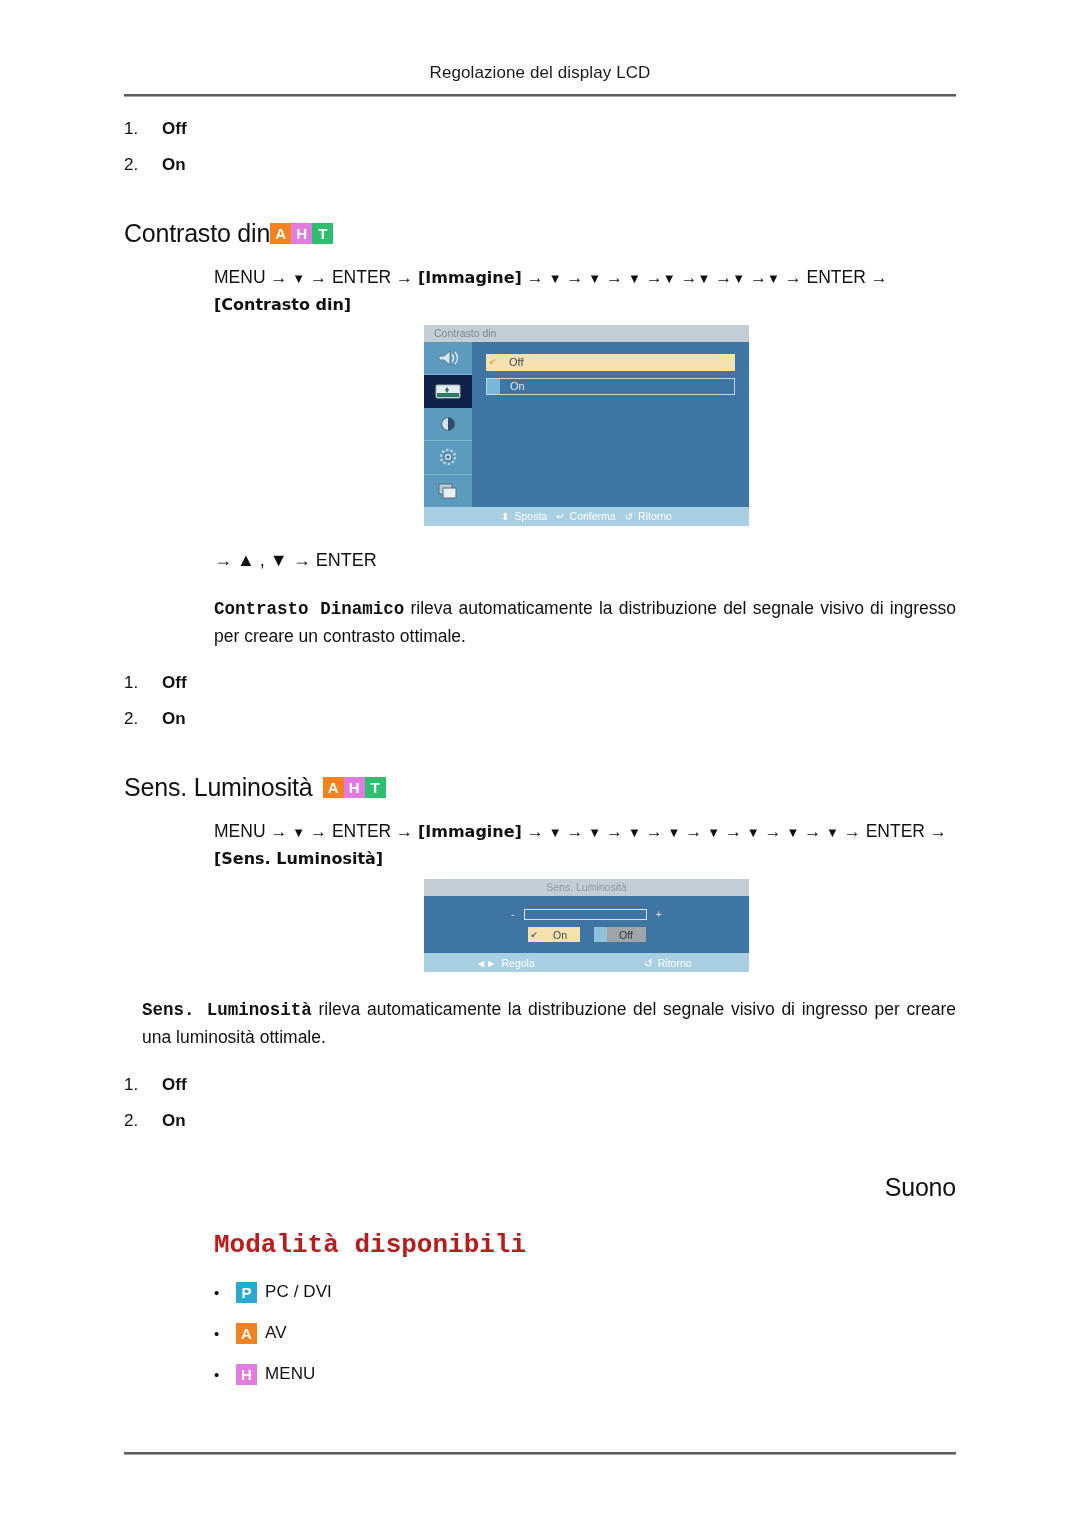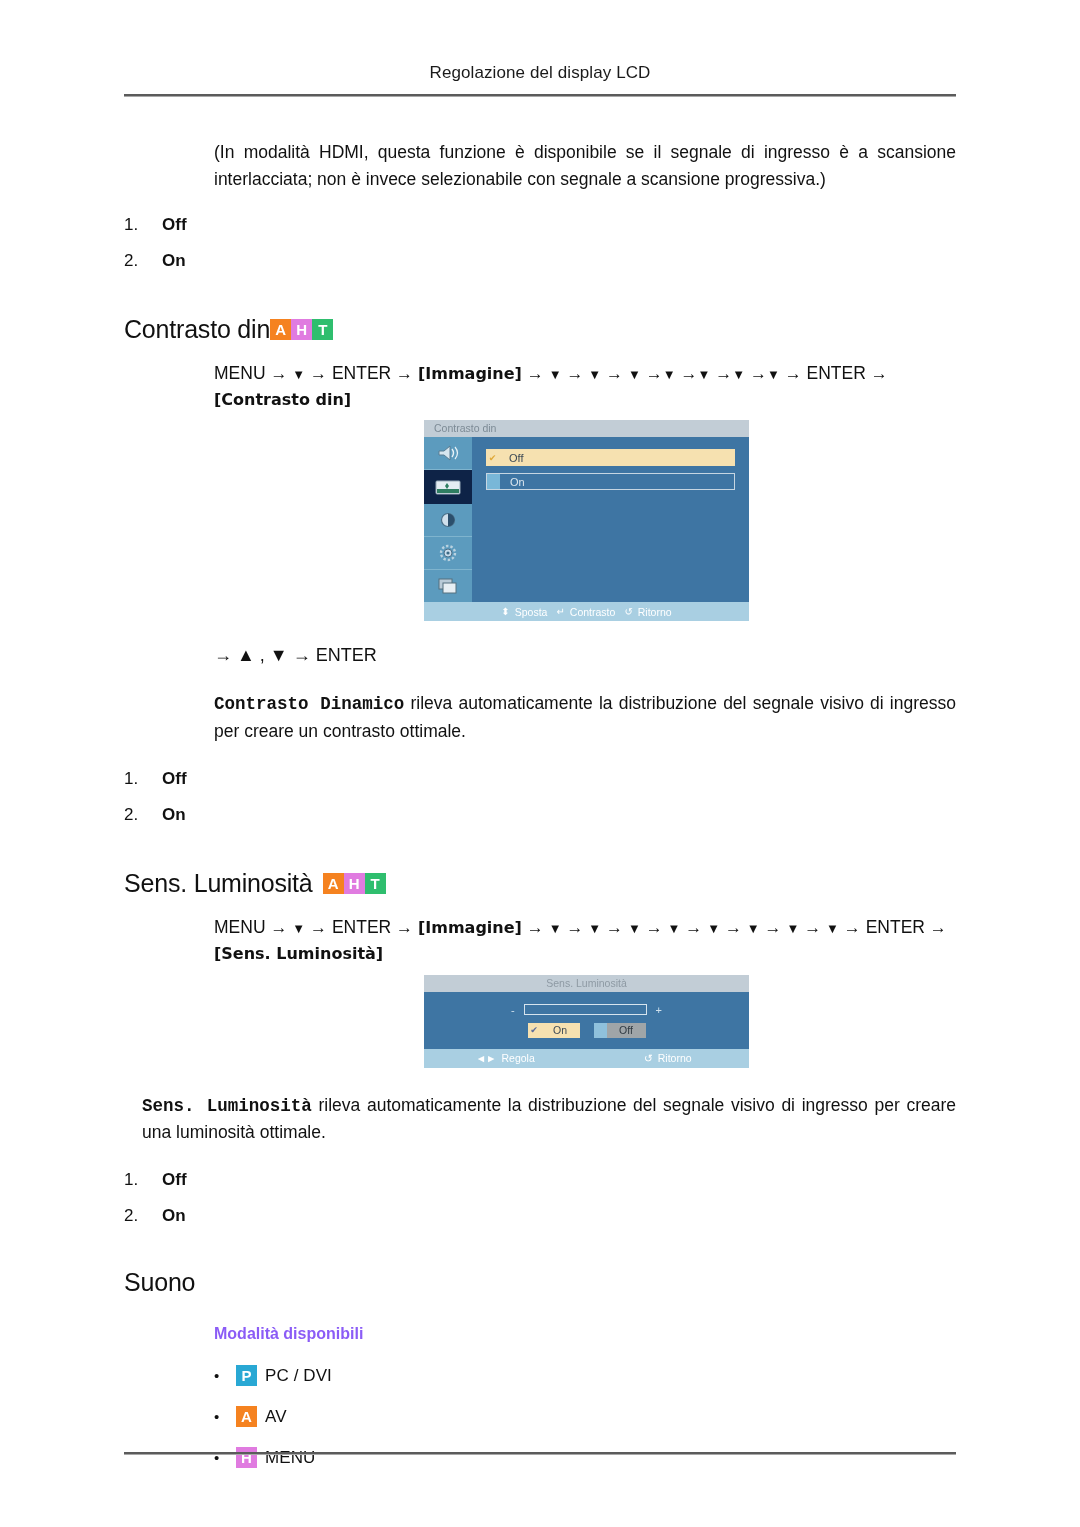--- a/index.html
+++ b/index.html
@@ -90,24 +90,25 @@
     margin: 44px 0 0 0;
     color: #111;
     display: flex;
     align-items: center;
     letter-spacing: -.2px;
   }
   h2.section .badges { display: inline-flex; margin-left: 0; }
   h2.section.spaced .badges { margin-left: 10px; }
 
   h3.subsection {
-    font-size: 16px;
+    font-size: 26px;
     font-weight: bold;
     margin: 28px 0 0 90px;
-    color: #8b5cf6;
+    color: #b91c1c;
+    font-family: Liberation Mono, monospace;
   }
 
   
   .badge {
     display: inline-block;
     width: 21px;
     height: 21px;
     line-height: 21px;
     text-align: center;
     color: #ffffff;
@@ -326,21 +327,20 @@
   .bold { font-weight: bold; font-family: Liberation Mono, monospace; }
 </style>
 </head>
 <body>
 
 <div class="page">
 
   <div class="header">Regolazione del display LCD</div>
   <div class="rule-top"></div>
 
-  <div class="body-para intro indent">(In modalità HDMI, questa funzione è disponibile se il segnale di ingresso è a scansione interlacciata; non è invece selezionabile con segnale a scansione progressiva.)</div>
 
   <ul class="numlist indent" style="margin-top:22px;">
     <li>
       <span class="num">1.</span>
       <span>Off</span>
     </li>
     <li>
       <span class="num">2.</span>
       <span>On</span>
     </li>
@@ -429,21 +429,21 @@
         </div>
       </div>
     </div>
     <div class="osd-footer">
       <span class="fitem">
         <span class="fglyph">⬍</span>
         <span>Sposta</span>
       </span>
       <span class="fitem">
         <span class="fglyph">↵</span>
-        <span>Contrasto</span>
+        <span>Conferma</span>
       </span>
       <span class="fitem">
         <span class="fglyph">↺</span>
         <span>Ritorno</span>
       </span>
     </div>
   </div>
 
   <div class="keyline">→ ▲ , ▼ → ENTER</div>
 
@@ -548,21 +548,21 @@
     <li>
       <span class="num">1.</span>
       <span>Off</span>
     </li>
     <li>
       <span class="num">2.</span>
       <span>On</span>
     </li>
   </ul>
 
-  <h2 class="section" style="margin-top:42px;">
+  <h2 class="section" style="margin-top:42px;justify-content:flex-end;">
     <span>Suono</span>
   </h2>
 
   <h3 class="subsection">Modalità disponibili</h3>
 
   <ul class="modelist">
     <li>
       <span class="dot">•</span>
       <span class="badge badge-P">P</span>
       <span class="mlabel">PC / DVI</span>

